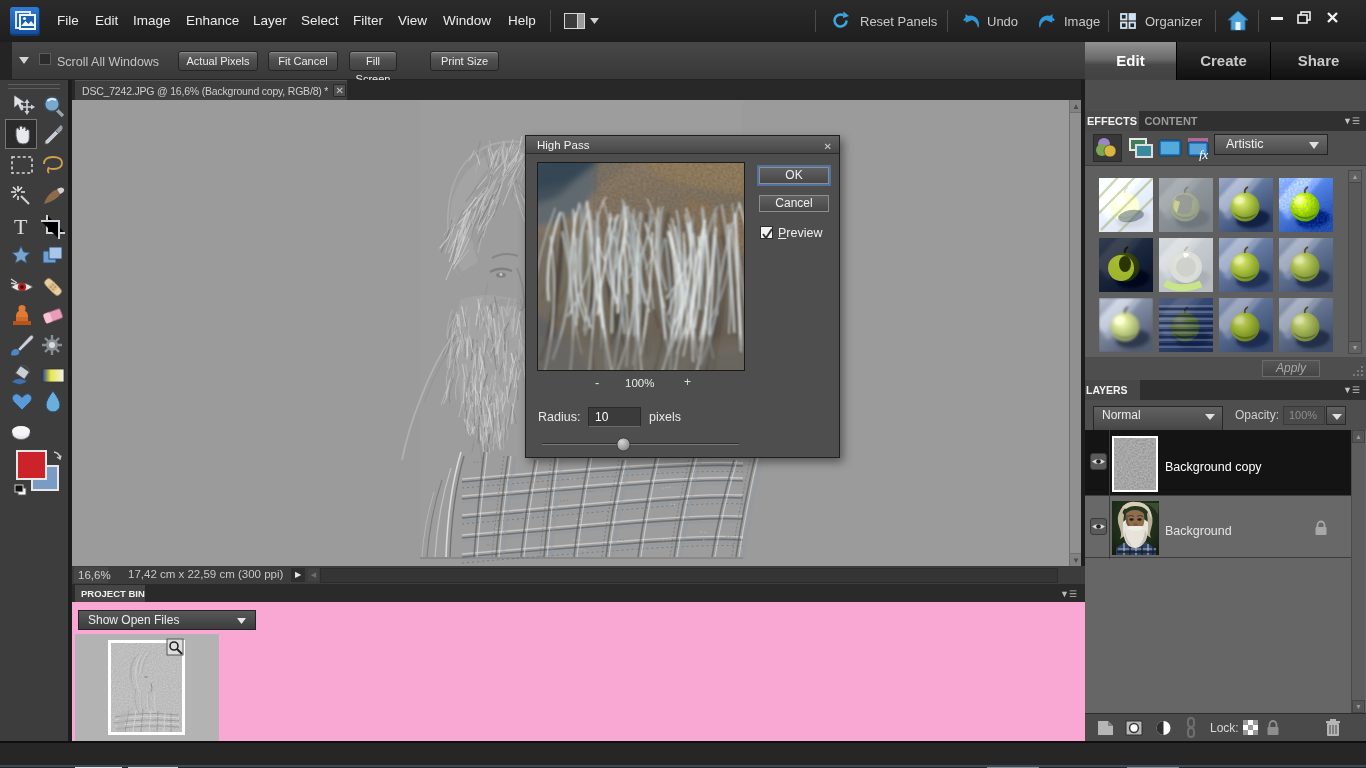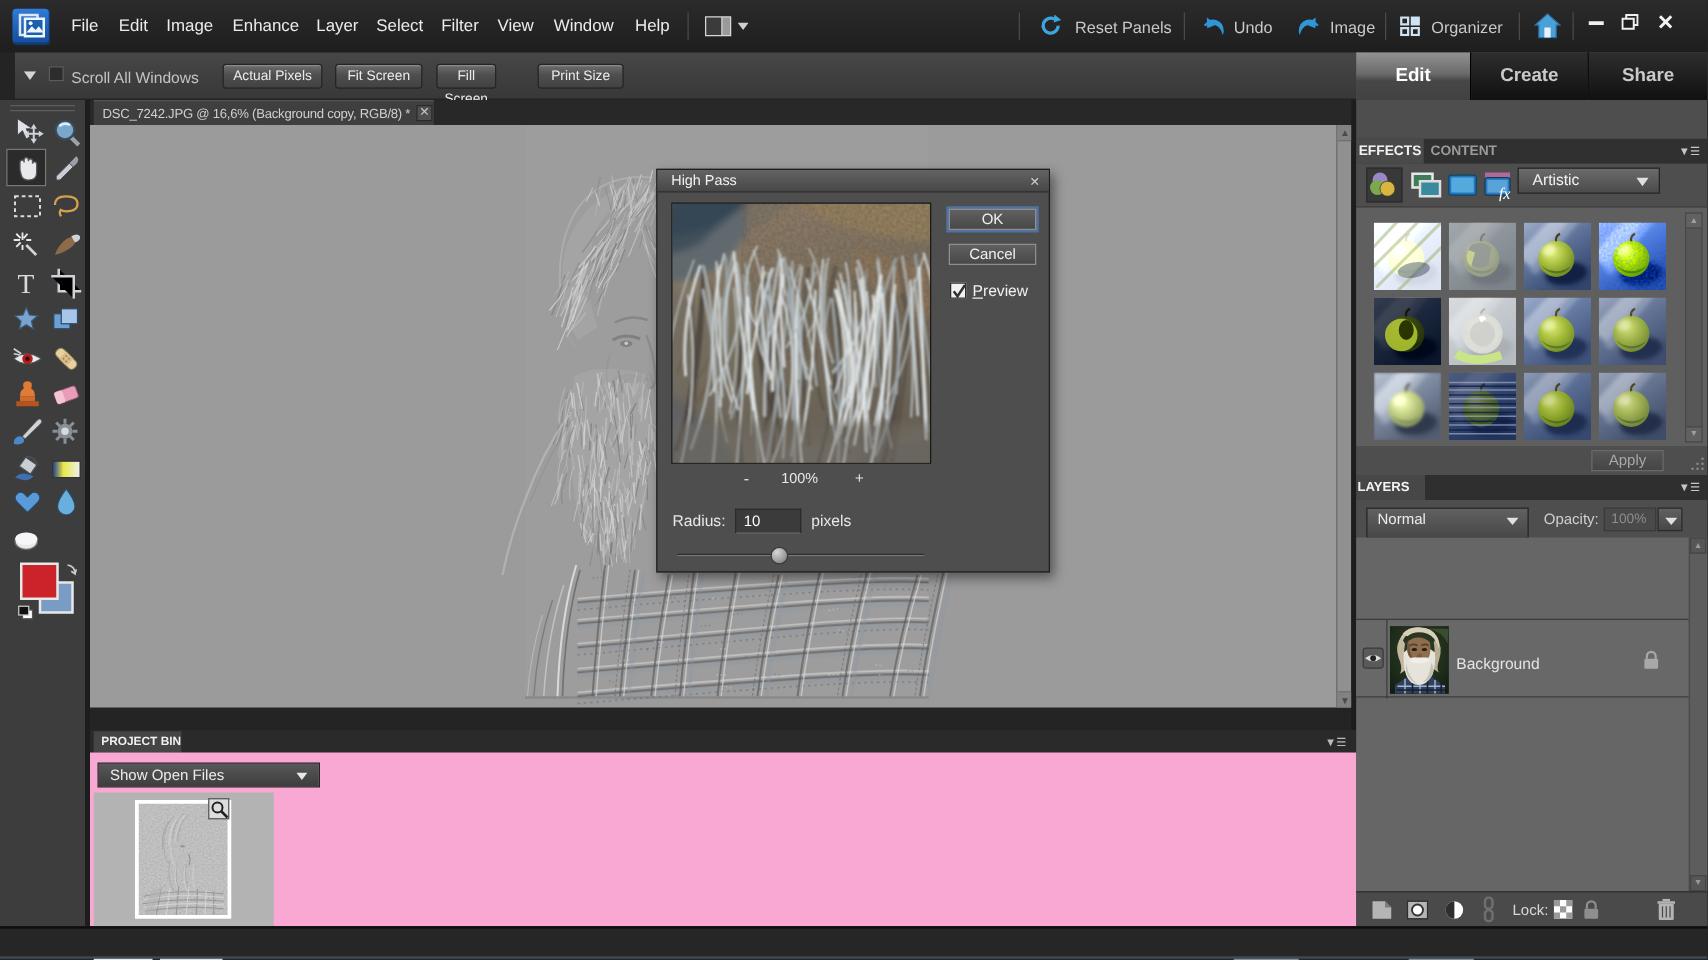--- a/index.html
+++ b/index.html
@@ -68,23 +68,23 @@
   background:linear-gradient(#4a4a4a,#3e3e3e); color:#9c9c9c; font-size:14px; }
 #efrow { position:absolute; left:0; top:69px; width:281px; height:20px; background:#303030; }
 #efrow .t { position:absolute; top:0; height:20px; font-size:11px; font-weight:bold;
   line-height:20px; text-align:center; }
 #iconrow { position:absolute; left:0; top:89px; width:281px; height:34px; background:#4e4e4e; }
 #grid { position:absolute; left:0; top:123px; width:281px; height:192px; background:#5f5f5f;
   border-top:1px solid #3a3a3a; }
 .thumb { position:absolute; width:54px; height:54px; overflow:hidden; }
 .thumb svg { width:54px; height:54px; display:block; }
 #applyrow { position:absolute; left:0; top:315px; width:281px; height:23px; background:#4e4e4e; }
-#applybtn { position:absolute; left:188px; top:3px; width:58px; height:17px;
+#applybtn { position:absolute; left:177px; top:3px; width:58px; height:17px;
   background:linear-gradient(#565656,#454545); border:1px solid #6a6a6a;
-  color:#a8a8a8; font-size:12px; text-align:center; line-height:15px; }
+  color:#a8a8a8; font-size:12px; text-align:center; line-height:15px;font-style:italic; }
 
 #layhdr { position:absolute; left:0; top:338px; width:281px; height:20px; background:#2f2f2f; }
 #laytab { position:absolute; left:0; top:0; width:55px; height:20px; background:#474747;
   color:#f2f2f2; font-size:10.5px; font-weight:bold; line-height:20px; padding-left:1px; }
 #blendrow { position:absolute; left:0; top:358px; width:281px; height:30px; background:#4e4e4e; }
 #blendsel { position:absolute; left:8px; top:6px; width:130px; height:25px;
   background:linear-gradient(#616161,#474747); border:1px solid #262626;
   color:#ececec; font-size:12px; line-height:17px; padding-left:8px; }
 #laylist { position:absolute; left:0; top:388px; width:281px; height:283px; background:#666; }
 .lrow { position:absolute; left:0; width:266px; }
@@ -191,21 +191,21 @@
   </svg>
 </div>
 
 <div id="optionsbar" class="abs">
   <svg class="abs" style="left:7px;top:15px" width="10" height="7" viewBox="0 0 10 7">
     <path d="M0 0 h10 l-5 7 z" fill="#d5d5d5"></path>
       </svg>
   <div class="abs" style="left:27px;top:11px;width:12px;height:12px;background:#2c2c2c;border:1px solid #5c5c5c"></div>
   <span class="abs" style="left:45px;top:13px;color:#c3c3c3;font-size:12.5px">Scroll All Windows</span>
   <div class="obtn" style="left:166px;width:80px">Actual Pixels</div>
-  <div class="obtn" style="left:256px;width:70px">Fit Screen</div>
+  <div class="obtn" style="left:256px;width:70px">Fit Cancel</div>
   <div class="obtn" style="left:337px;width:48px">Fill Screen</div>
   <div class="obtn" style="left:418px;width:69px">Print Size</div>
 </div>
 
 <div id="tools" class="abs" style="position: absolute;">
       <div class="abs" style="left: 5px; top: 39px; width: 32px; height: 30px; background: rgba(25, 25, 25, 0.5); border: 1px solid rgb(120, 120, 120);"></div>
       <div class="tool" style="left: 8px; top: 12px;"><svg viewBox="0 0 28 26">
           <path d="M6 3 L6 16 L10 12.5 L13 19 L15.8 17.6 L13 11 L18 11 z" fill="#dfe3e8" stroke="#444" stroke-width=".7"></path>
           <g stroke="#cfd3d8" stroke-width="1.6" fill="none">
             <path d="M19 10 v10 M14 15 h10"></path>
@@ -908,20 +908,27 @@
           <path d="M590.7622886592346 388.3103639158934 l7.819088961379178 -1.285913050075021" stroke="#d9d9d9" stroke-width="0.9" opacity="0.5" fill="none" stroke-dasharray="1.5 1.8"></path>
         </g>
 </svg>
 </div>
 <div id="vscroll" class="abs">
   <div class="arr" style="top:0;border-bottom:1px solid #707070">▲</div>
   <div class="arr" style="bottom:0;border-top:1px solid #707070">▼</div>
 </div>
 <div id="rpborder" class="abs"></div>
 
+<div id="statusbar" class="abs">
+  <div class="abs" style="left:2px;top:1px;width:34px;height:16px;background:#464646;line-height:16px;padding-left:4px">16,6%</div>
+  <span class="abs" style="left:56px;top:2px;color:#c8c8c8">17,42 cm x 22,59 cm (300 ppi)</span>
+  <div class="abs" style="left:219px;top:2px;width:14px;height:14px;background:#2e2e2e;color:#e8e8e8;font-size:8px;text-align:center;line-height:14px">▶</div>
+  <div class="abs" style="left:236px;top:3px;width:11px;height:12px;background:#424242;color:#6f6f6f;font-size:7px;text-align:center;line-height:12px">◀</div>
+  <div class="abs" style="left:248px;top:2px;width:738px;height:15px;background:#353535;border:1px solid #2c2c2c"></div>
+</div>
 
 <div id="pbinrow" class="abs">
   <div id="pbintab">PROJECT BIN</div>
   <div class="abs" style="right:8px;top:5px;color:#bbb;font-size:9px">▼☰</div>
 </div>
 <div id="pbin" class="abs">
   <div id="sofbtn">Show Open Files
     <svg class="abs" style="right:9px;top:7px" width="9" height="6" viewBox="0 0 9 6">
           <path d="M0 0 h9 l-4.5 6z" fill="#e8e8e8"></path>
         </svg>
@@ -1488,20 +1495,35 @@
     <span class="abs" style="left:150px;top:8px;color:#cfcfcf;font-size:12px">Opacity:</span>
     <div class="abs" style="left:198px;top:6px;width:42px;height:19px;background:#4a4a4a;border:1px solid #3a3a3a;color:#8d8d8d;font-size:11px;line-height:17px;padding-left:5px">100%</div>
     <div class="abs" style="left:241px;top:6px;width:20px;height:19px;background:linear-gradient(#616161,#474747);border:1px solid #2a2a2a">
       <svg class="abs" style="left:5px;top:7px" width="10" height="6" viewBox="0 0 10 6">
             <path d="M0 0 h10 l-5 6z" fill="#e0e0e0"></path>
           </svg>
     </div>
   </div>
   <div id="laylist">
 
+    <div class="lrow" style="top:0;height:65px;background:#141414">
+      <div class="eyebox" style="top:23px">
+        <svg width="15" height="15" viewBox="0 0 15 15">
+              <path d="M1 7.5 Q7.5 2.5 14 7.5 Q7.5 12.5 1 7.5z" fill="#ddd"></path>
+              <circle cx="7.5" cy="7.5" r="2.3" fill="#222"></circle>
+            </svg>
+      </div>
+      <div class="abs" style="left:24px;top:0;width:1px;height:65px;background:#3a3a3a"></div>
+      <div class="abs" style="left:27px;top:6px;width:46px;height:56px;background:#fff;padding:2px">
+        <svg width="42" height="52">
+              <rect width="42" height="52" fill="#a8a8a8" filter="url(#noisef)"></rect>
+            </svg>
+      </div>
+      <span class="abs" style="left:80px;top:30px;color:#fff;font-size:12.5px">Background copy</span>
+    </div>
 
     <div class="lrow" style="top:65px;height:63px;background:#686868;border-top:1px solid #3c3c3c;border-bottom:1px solid #3c3c3c">
       <div class="eyebox" style="top:22px">
         <svg width="15" height="15" viewBox="0 0 15 15">
               <path d="M1 7.5 Q7.5 2.5 14 7.5 Q7.5 12.5 1 7.5z" fill="#ddd"></path>
               <circle cx="7.5" cy="7.5" r="2.3" fill="#222"></circle>
             </svg>
       </div>
       <div class="abs" style="left:24px;top:0;width:1px;height:63px;background:#3c3c3c"></div>
       <div class="abs" style="left:27px;top:5px;width:47px;height:54px;background:#222">

